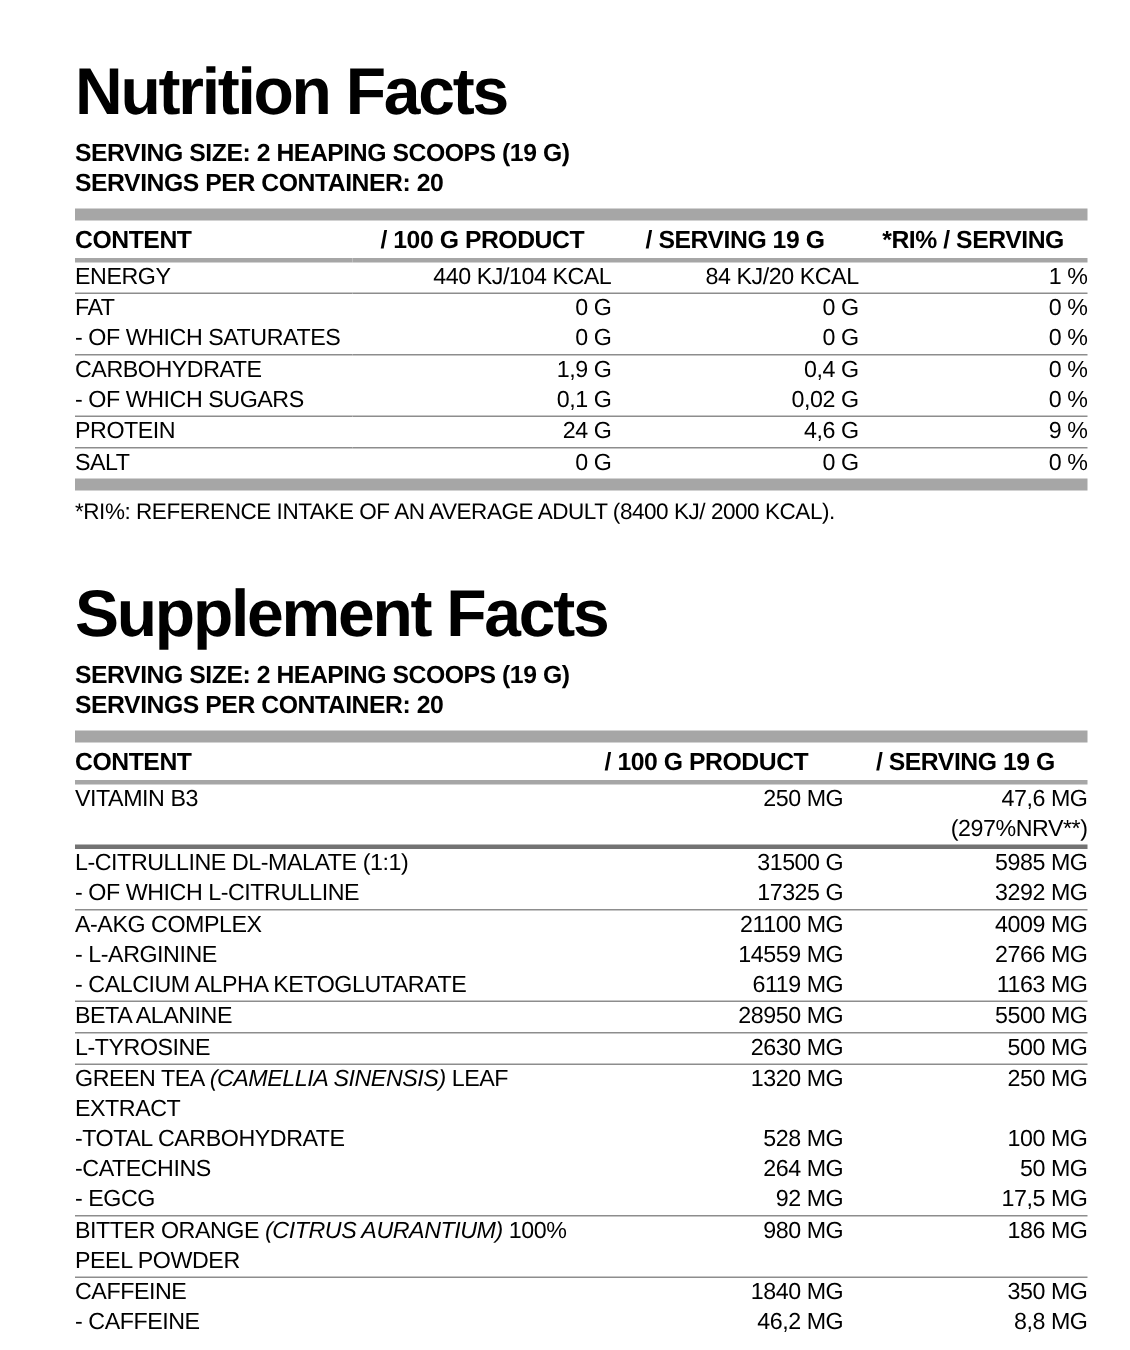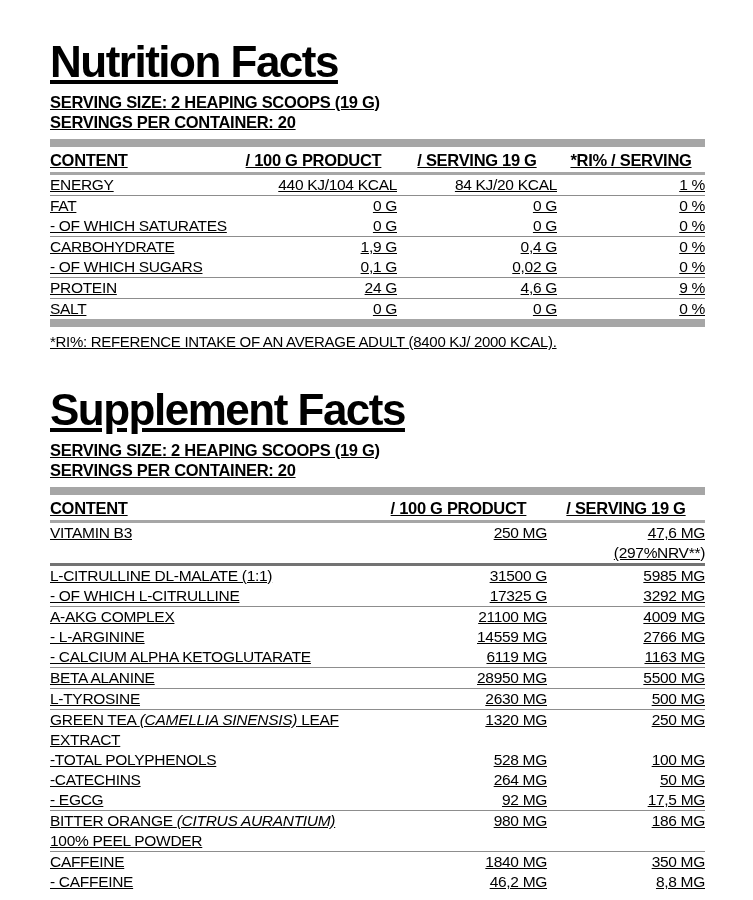--- a/index.html
+++ b/index.html
@@ -3,21 +3,21 @@
 <meta charset="utf-8">
 <style>
   * { box-sizing: border-box; }
   html, body { margin: 0; padding: 0; }
   body {
     width: 753px; height: 900px;
     background: #ffffff; color: #000000;
     font-family: "Liberation Sans", sans-serif;
     overflow: hidden;
   }
-  .page { padding: 40px 48px 0 50px; text-decoration: underline; }
+  .page { padding: 40px 28px 0 50px; }
 
   .title {
     margin: 0;
     font-size: 44px;
     font-weight: bold;
     letter-spacing: -1.5px;
     line-height: 1.0;
   }
   .sublines { margin-top: 8px; }
   .subline {
@@ -206,21 +206,21 @@
             <td class="c-name"><span>L-TYROSINE</span></td>
             <td class="c-val">2630 MG</td>
             <td class="c-val">500 MG</td>
           </tr>
           <tr class="sep-thin">
             <td class="c-name"><span>GREEN TEA </span><span class="it">(CAMELLIA SINENSIS)</span><span> LEAF EXTRACT</span></td>
             <td class="c-val">1320 MG</td>
             <td class="c-val">250 MG</td>
           </tr>
           <tr>
-            <td class="c-name"><span>-TOTAL POLYPHENOLS</span></td>
+            <td class="c-name"><span>-TOTAL CARBOHYDRATE</span></td>
             <td class="c-val">528 MG</td>
             <td class="c-val">100 MG</td>
           </tr>
           <tr>
             <td class="c-name"><span>-CATECHINS</span></td>
             <td class="c-val">264 MG</td>
             <td class="c-val">50 MG</td>
           </tr>
           <tr>
             <td class="c-name"><span>- EGCG</span></td>

